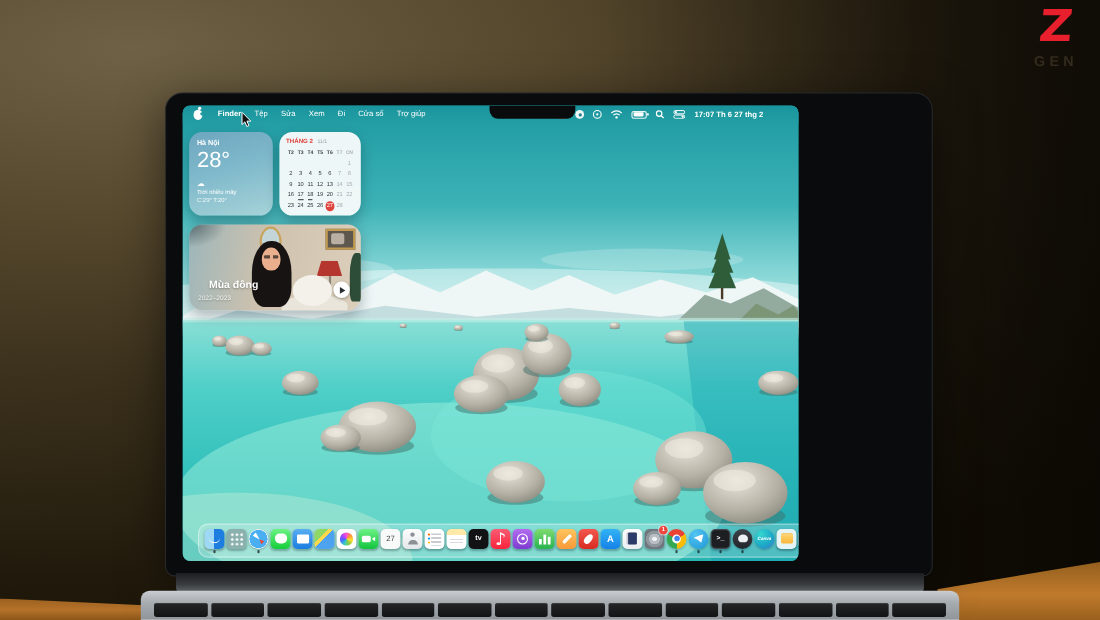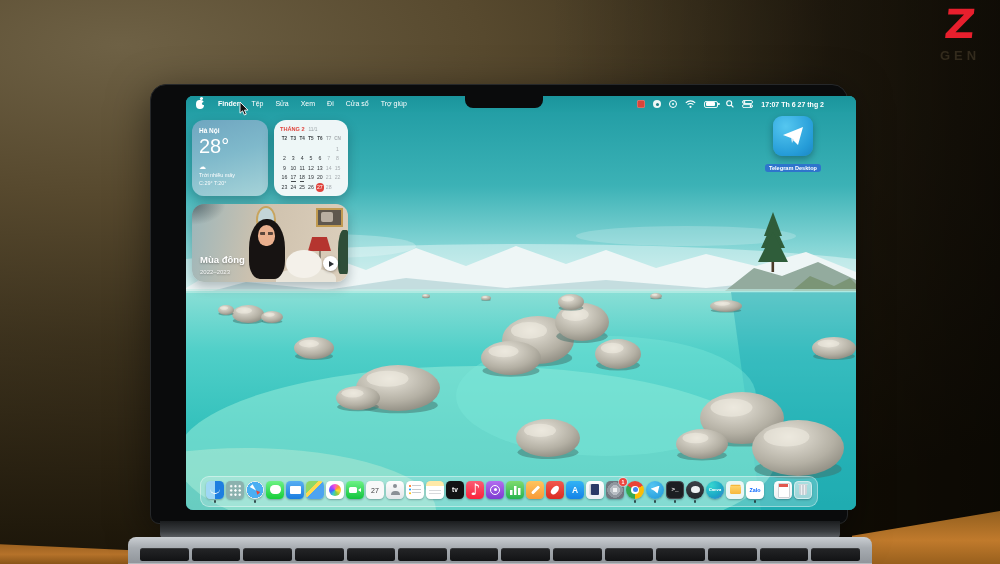--- a/index.html
+++ b/index.html
@@ -31,22 +31,22 @@
     border:1px solid #26282a; box-shadow: 0 10px 40px rgba(0,0,0,.5); }
   .hinge { position:absolute; left:160px; top:521px; width:680px; height:19px;
     background: linear-gradient(180deg,#1b1d1f, #3a3d40 55%, #6a6e72); border-radius:0 0 6px 6px; }
   .deck { position:absolute; left:128px; top:537px; width:744px; height:27px;
     background: linear-gradient(180deg,#caced2, #a7acb1 40%, #8f949a); border-radius:8px 8px 0 0;
     box-shadow: 0 -1px 0 rgba(255,255,255,.35) inset; }
   .fnrow { position:absolute; left:12px; top:11px; right:12px; height:13px; display:flex; gap:3px; }
   .key { flex:1; background: linear-gradient(180deg,#232426,#121315); border-radius:2.5px; border-top:1px solid #3a3c3e; }
 
   
-  .screen { position:absolute; left:166px; top:96px; width:670px; height:414px; border-radius:7px;
-    overflow:hidden; background:#1f9aa1;margin-left:20px; }
+  .screen { position:absolute; left:166px; top:96px; width:560px; height:414px; border-radius:7px;
+    overflow:hidden; background:#1f9aa1; }
   .wallpaper { position:absolute; inset:0; width:100%; height:100%; }
   .notch { position:absolute; left:279px; top:0; width:78px; height:12px; background:#0a0b0c;
     border-radius:0 0 8px 8px; z-index:40; }
 
   
   .menubar { position:absolute; left:0; top:0; width:100%; height:16px; z-index:20;
     background: linear-gradient(180deg, rgba(26,148,156,.95), rgba(34,158,164,.92));
     display:flex; align-items:center; justify-content:space-between; color:#fff; font-size:7px; }
   .mb-left { display:flex; align-items:center; padding-left:10px; gap:1px; }
   .apple-icon { width:8px; height:9px; background:#fff; border-radius:45% 45% 48% 48%; position:relative; margin-right:7px; }
@@ -101,21 +101,21 @@
   .ph-lamp { position:absolute; left:116px; top:33px; width:23px; height:14px; background:#b5352f;
     clip-path:polygon(18% 0, 82% 0, 100% 100%, 0 100%); }
   .ph-lamp-pole { position:absolute; left:127px; top:47px; width:1.5px; height:9px; background:#8a8274; }
   .ph-plant { position:absolute; left:146px; top:26px; width:12px; height:44px; background:#2e4d38; border-radius:45% 30% 20% 20%; }
   .ph-hair { position:absolute; left:57px; top:15px; width:36px; height:60px; background:#171312; border-radius:48% 48% 30% 30%; }
   .ph-face { position:absolute; left:66px; top:21px; width:17px; height:21px; background:#eab08e; border-radius:50% 50% 45% 45%; }
   .ph-glasses { position:absolute; left:68px; top:28px; width:13px; height:3px;
     background: linear-gradient(90deg,#2b2320 0 5px, transparent 5px 8px, #2b2320 8px 13px); opacity:.75; border-radius:1px; }
   .ph-sofa { position:absolute; left:94px; top:46px; width:36px; height:28px; background:#f4f1ea; border-radius:50%; }
   .ph-sofa2 { position:absolute; left:84px; top:64px; width:60px; height:20px; background:#e9e5da; border-radius:50% 50% 0 0; }
-  .ph-title { position:absolute; left:8px; bottom:17px; color:#fff; font-size:9.5px; font-weight:700; text-shadow:0 1px 2px rgba(0,0,0,.35); }
+  .ph-title { position:absolute; left:18px; bottom:17px; color:#fff; font-size:9.5px; font-weight:700; text-shadow:0 1px 2px rgba(0,0,0,.35); }
   .ph-sub { position:absolute; left:8px; bottom:7px; color:rgba(255,255,255,.88); font-size:6px; text-shadow:0 1px 2px rgba(0,0,0,.3); }
   .ph-play { position:absolute; right:10px; bottom:11px; width:15px; height:15px; background:#fff; border-radius:50%;
     display:flex; align-items:center; justify-content:center; box-shadow:0 1px 3px rgba(0,0,0,.3); }
   .ph-play::after { content:""; width:0; height:0; border-left:5px solid #2b2f33; border-top:3.2px solid transparent; border-bottom:3.2px solid transparent; margin-left:1.5px; }
 
   
   .tg-shortcut { position:absolute; left:576px; top:20px; width:62px; z-index:15; text-align:center; }
   .tg-tile { width:40px; height:40px; margin:0 auto; border-radius:9px;
     background: radial-gradient(circle at 32% 26%, #55c7f0, #259cd8 70%, #1b86c4);
     box-shadow: 0 3px 7px rgba(0,20,40,.35); display:flex; align-items:center; justify-content:center; }

